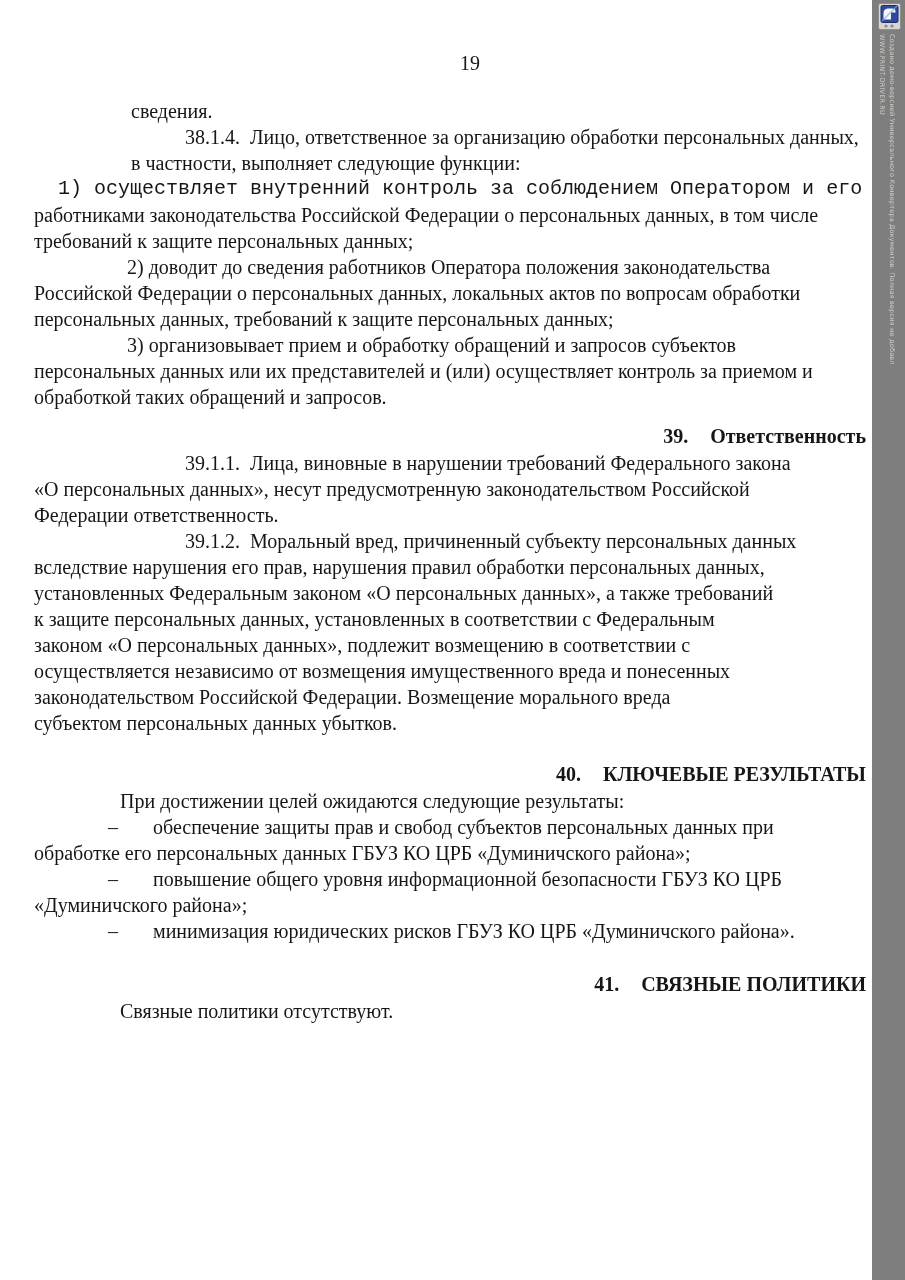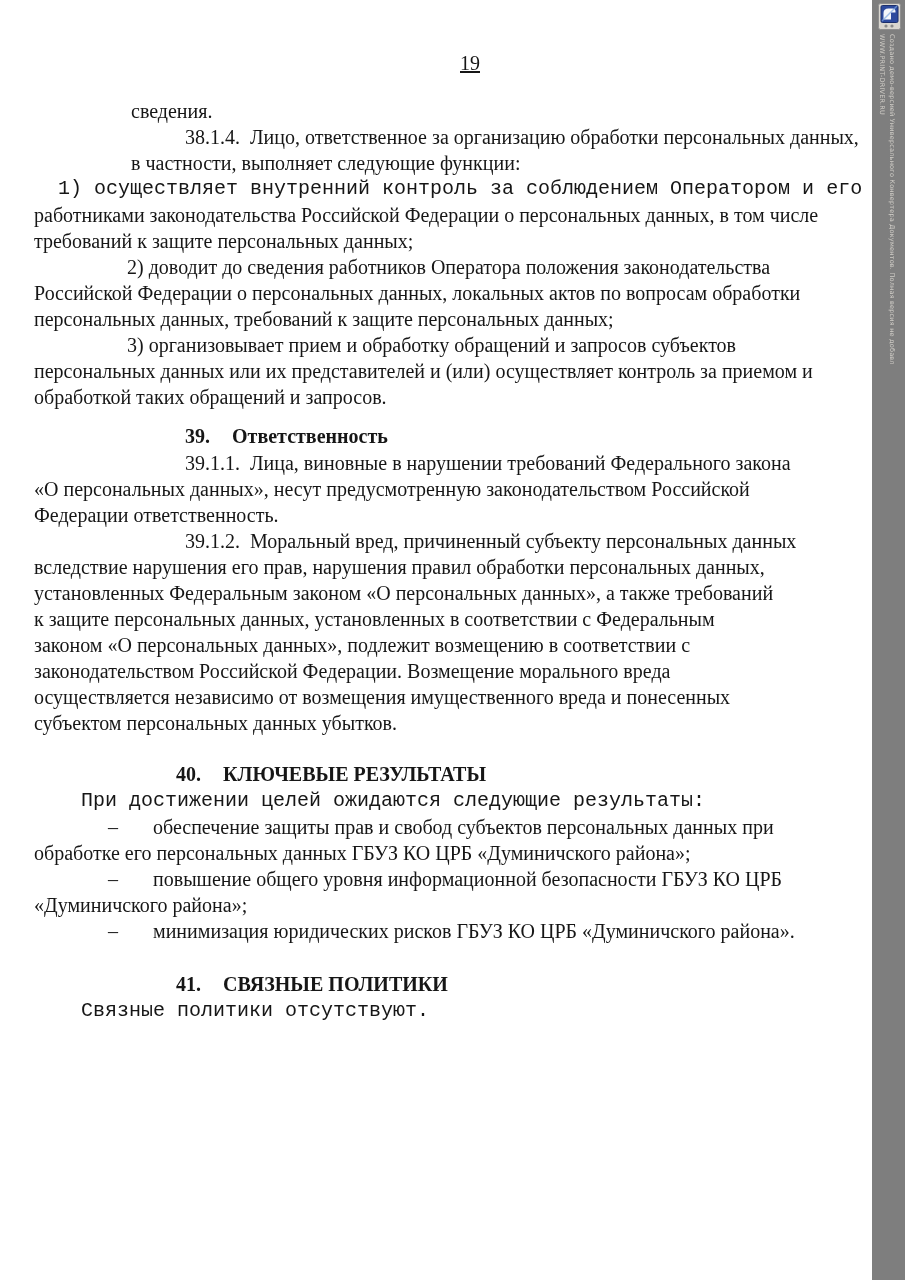--- a/index.html
+++ b/index.html
@@ -7,28 +7,28 @@
   .page {
     position:relative; width:905px; height:1280px;
     background:#ffffff; overflow:hidden;
     font-family:"Liberation Serif", serif; color:#161616;
   }
   .doc {
     position:absolute; left:0; top:0; width:872px;
     font-size:20px; line-height:26px;
   }
   .ln { white-space:pre-wrap; padding-left:34px; padding-right:6px; }
-  .pn { margin-top:50px; padding-left:74px; text-align:center;text-decoration:underline; }
+  .pn { margin-top:50px; padding-left:74px; text-align:center; }
   .mt-a { margin-top:22px; }
   .i-b { padding-left:131px; }   
   .i-c { padding-left:185px; }   
   .i-d { padding-left:58px;font-family:Liberation Mono, monospace; }   
   .i-e { padding-left:127px; }   
-  .i-f { padding-left:81px;font-family:Liberation Mono, monospace; }   
-  .hd { font-weight:bold; white-space:pre-wrap; line-height:27px; }
+  .i-f { padding-left:120px; }   
+  .hd { font-weight:bold; white-space:pre-wrap; line-height:27px;text-align:right; }
   .hd-39 { padding-left:185px; margin-top:13px; }
   .hd-center { padding-left:176px; }
   .hd-40 { margin-top:25px; }
   .hd-41 { margin-top:27px; }
   .hd .num-gap { display:inline-block; width:22px; }
   .bullet { padding-left:108px; white-space:pre-wrap; }
   .bullet .dash { display:inline-block; width:45px; }
   
   .strip {
     position:absolute; top:0; right:0; width:33px; height:1280px;
@@ -69,22 +69,22 @@
     <div class="ln hd hd-39"><span>39.</span><span class="num-gap"></span><span>Ответственность</span></div>
 
     <div class="ln i-c">39.1.1.  Лица, виновные в нарушении требований Федерального закона</div>
     <div class="ln">«О персональных данных», несут предусмотренную законодательством Российской</div>
     <div class="ln">Федерации ответственность.</div>
     <div class="ln i-c">39.1.2.  Моральный вред, причиненный субъекту персональных данных</div>
     <div class="ln">вследствие нарушения его прав, нарушения правил обработки персональных данных,</div>
     <div class="ln">установленных Федеральным законом «О персональных данных», а также требований</div>
     <div class="ln">к защите персональных данных, установленных в соответствии с Федеральным</div>
     <div class="ln">законом «О персональных данных», подлежит возмещению в соответствии с</div>
+    <div class="ln">осуществляется независимо от возмещения имущественного вреда и понесенных</div>
     <div class="ln">законодательством Российской Федерации. Возмещение морального вреда</div>
-    <div class="ln">осуществляется независимо от возмещения имущественного вреда и понесенных</div>
     <div class="ln">субъектом персональных данных убытков.</div>
 
     <div class="ln hd hd-center hd-40"><span>40.</span><span class="num-gap"></span><span>КЛЮЧЕВЫЕ РЕЗУЛЬТАТЫ</span></div>
 
     <div class="ln i-f">При достижении целей ожидаются следующие результаты:</div>
 
     <div class="ln bullet"><span class="dash">–</span><span>обеспечение защиты прав и свобод субъектов персональных данных при</span></div>
     <div class="ln">обработке его персональных данных ГБУЗ КО ЦРБ «Думиничского района»;</div>
     <div class="ln bullet"><span class="dash">–</span><span>повышение общего уровня информационной безопасности ГБУЗ КО ЦРБ</span></div>
     <div class="ln">«Думиничского района»;</div>

